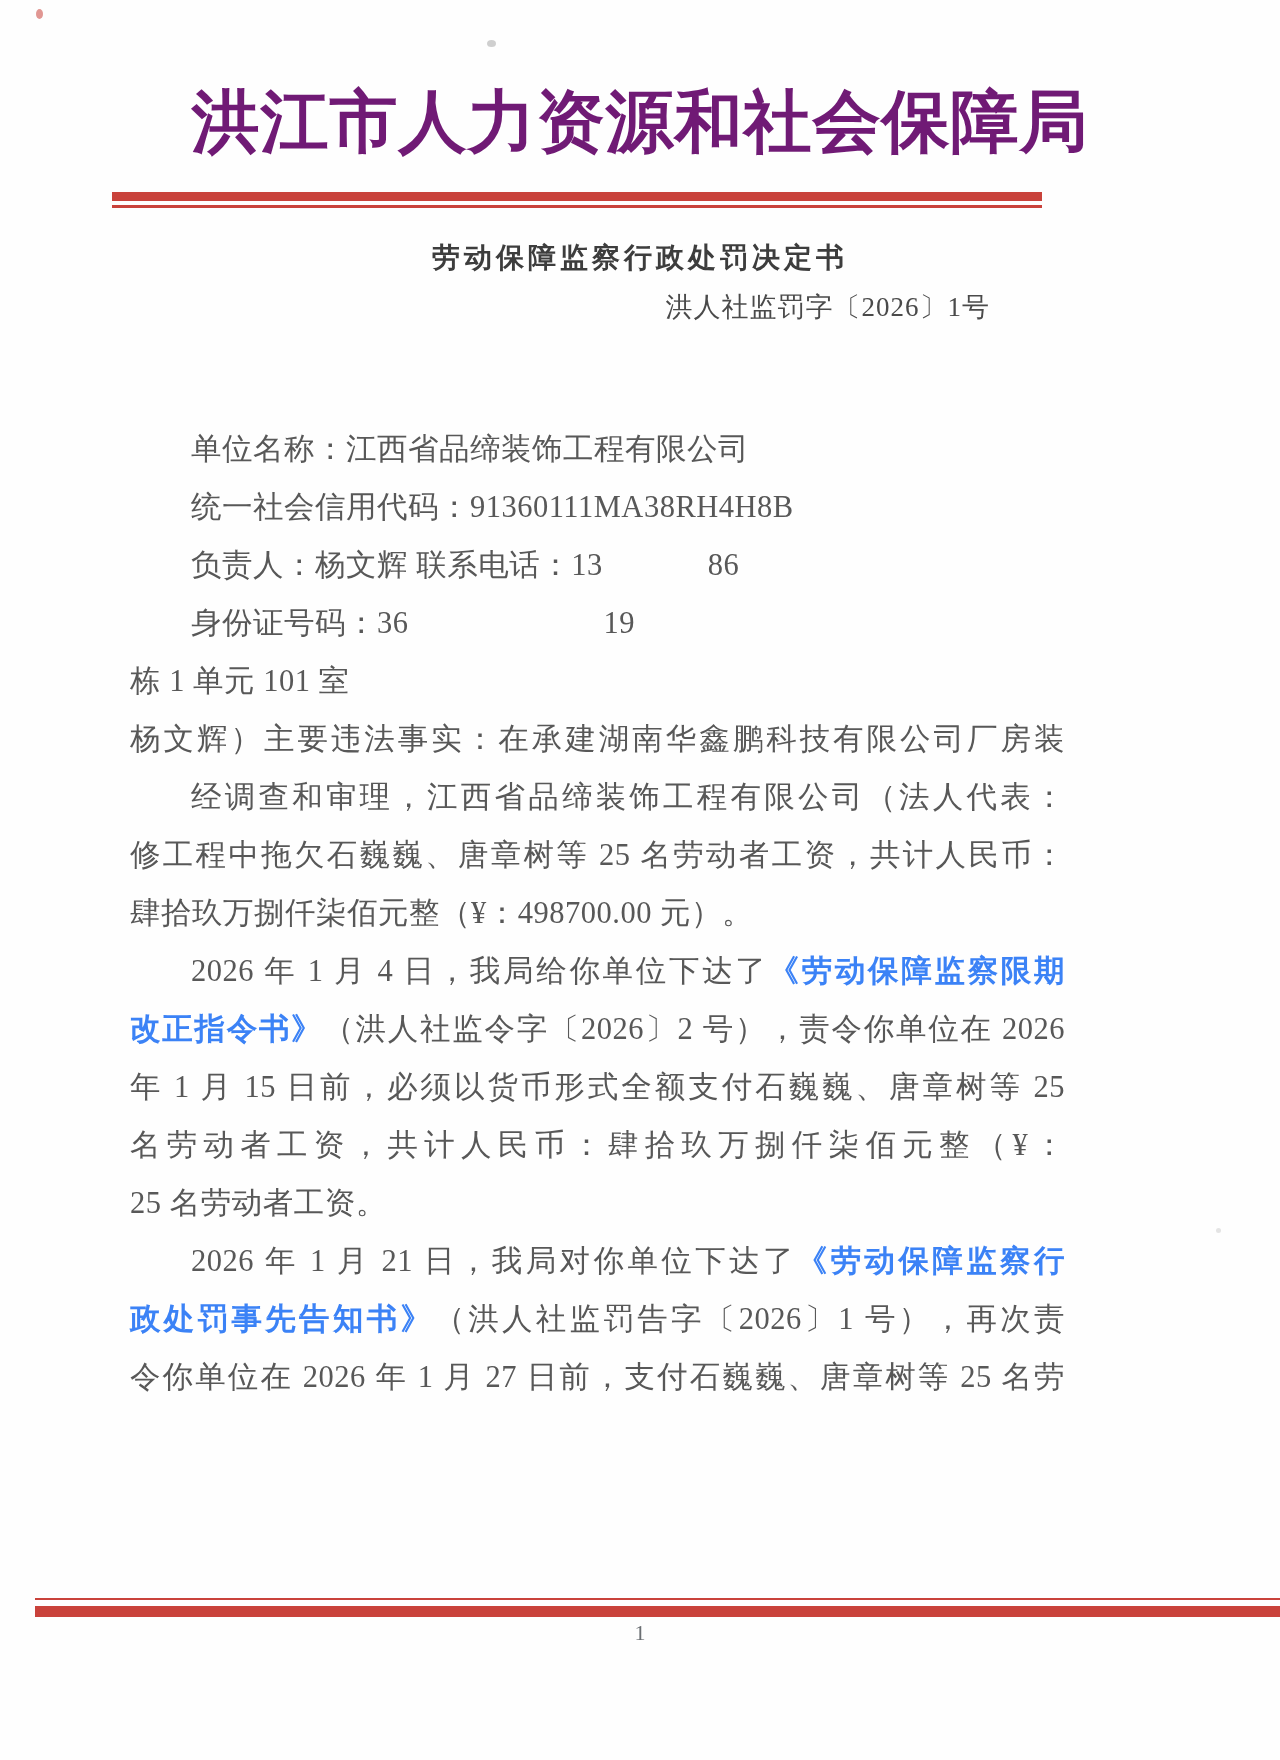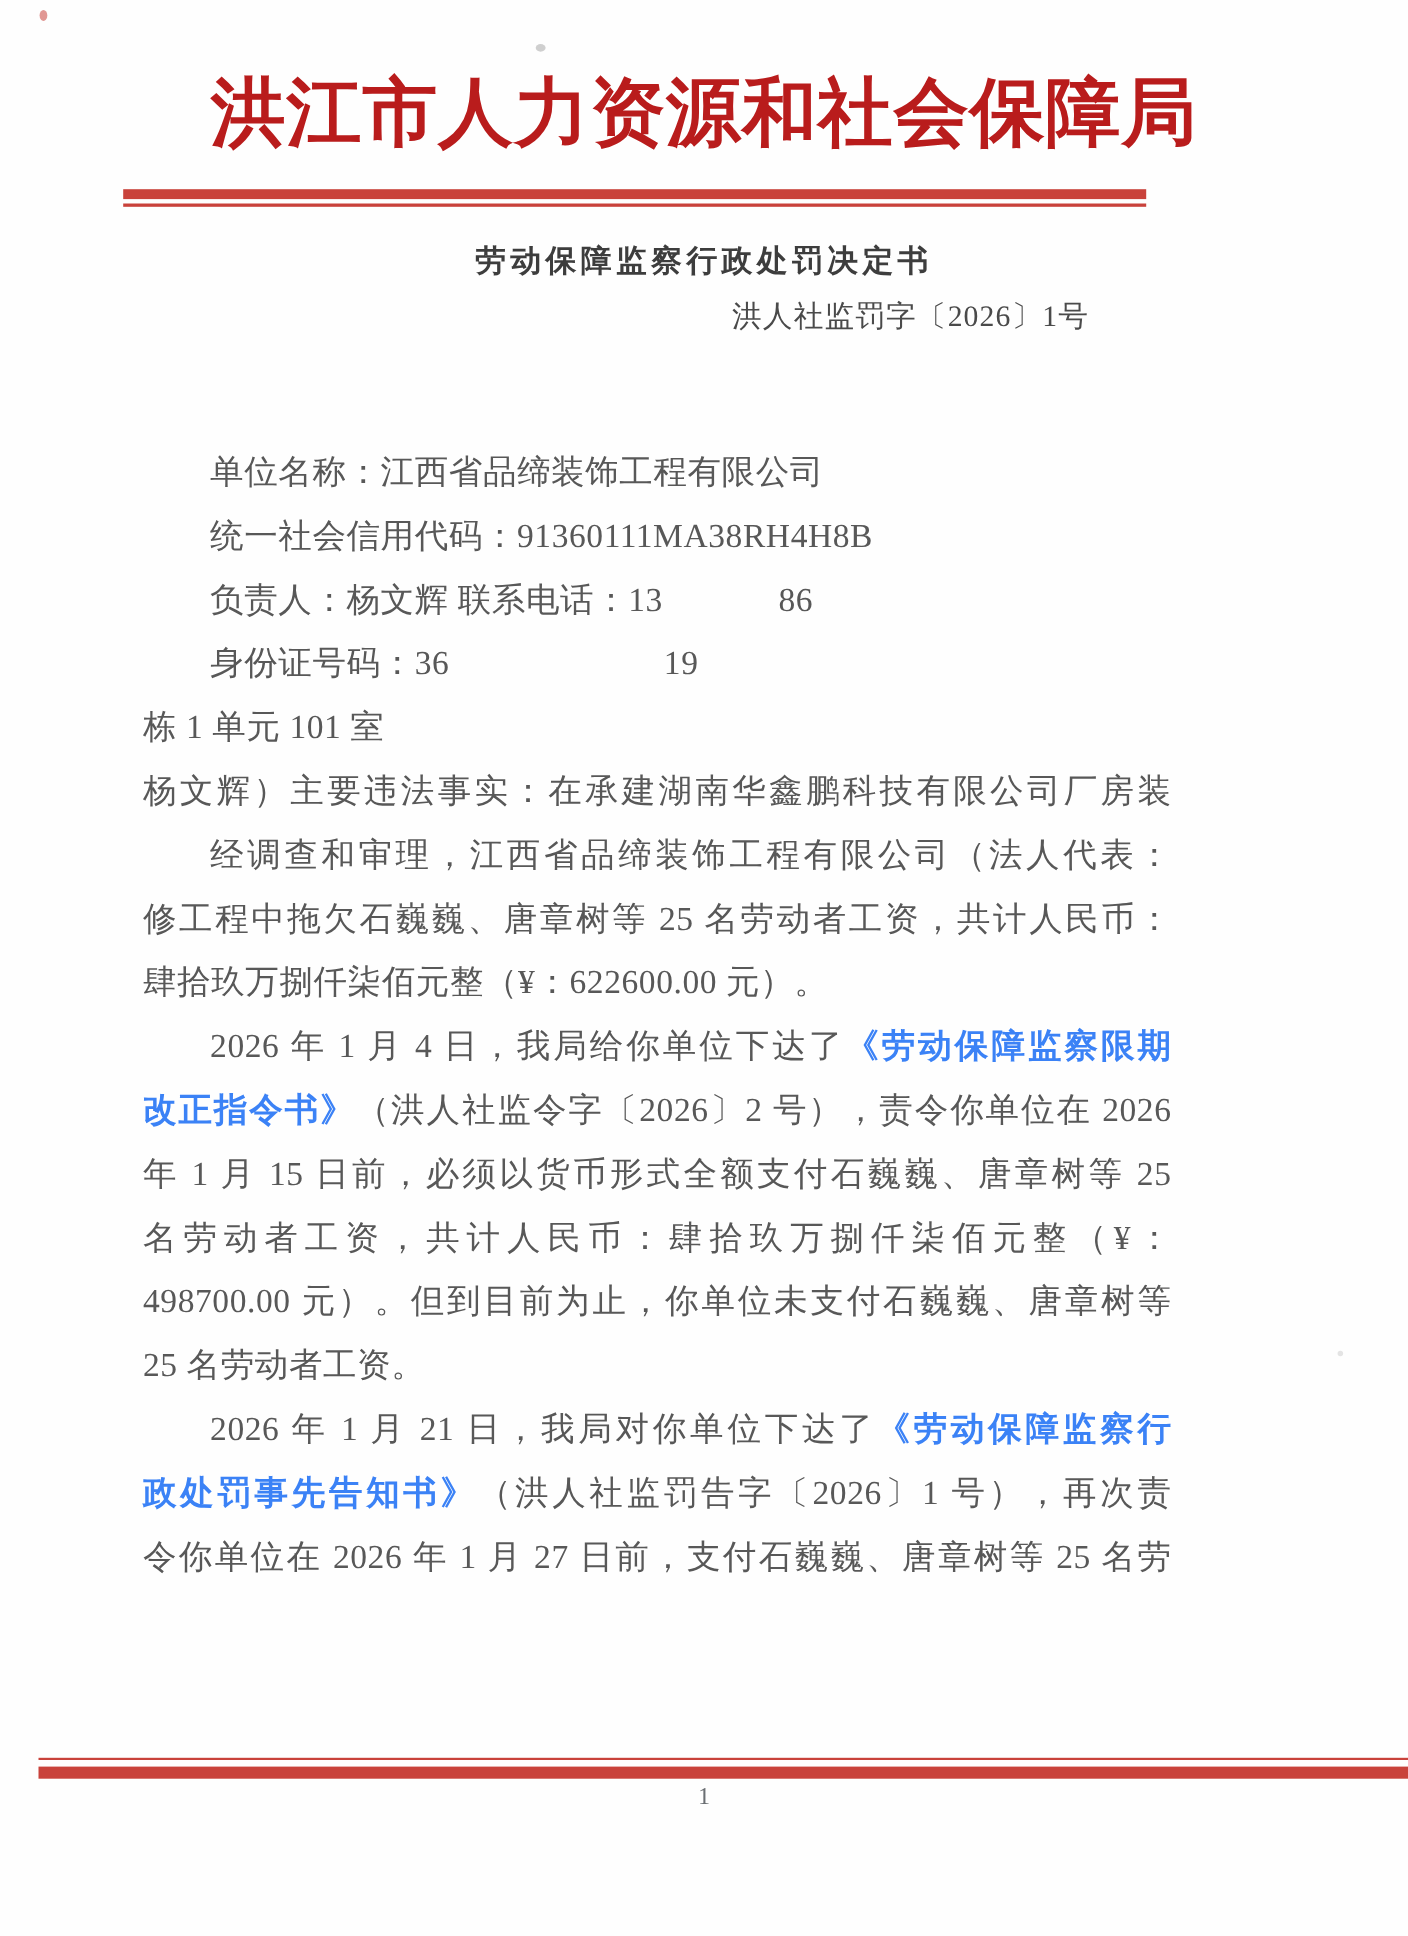--- a/index.html
+++ b/index.html
@@ -6,27 +6,27 @@
   html, body { background: #ffffff; }
   .page {
     position: relative;
     width: 1280px;
     height: 1760px;
     background: #fefefe;
     overflow: hidden;
     font-family: "Liberation Serif", "DejaVu Serif", serif;
   }
   .agency-title {
-    padding-top: 60px;
+    padding-top: 80px;
     text-align: center;
     font-size: 68px;
     line-height: 84px;
     font-weight: bold;
     letter-spacing: 1px;
-    color: #b91c1c;
+    color: #701a75;
     white-space: nowrap;
   }
   .header-rule { margin: 28px 0 0 112px; width: 930px; }
   .header-rule .thick { height: 9px; background: #c9423b; }
   .header-rule .thin  { margin-top: 4px; height: 3px; background: #c9423b; }
   .doc-title {
     margin-top: 26px;
     text-align: center;
     font-size: 28px;
     line-height: 48px;
@@ -96,26 +96,25 @@
 
   <div class="doc-body">
       <div class="line indent"><span>单位名称：江西省品缔装饰工程有限公司</span></div>
       <div class="line indent"><span>统一社会信用代码：91360111MA38RH4H8B</span></div>
       <div class="line indent"><span>负责人：杨文辉 联系电话：13</span><span class="gap" style="width: 105px;"></span><span>86</span></div>
       <div class="line indent"><span>身份证号码：36</span><span class="gap" style="width: 195px;"></span><span>19</span></div>
       <div class="line"><span>栋 1 单元 101 室</span></div>
       <div class="line justify"><span>杨文辉）主要违法事实：在承建湖南华鑫鹏科技有限公司厂房装</span></div>
       <div class="line indent justify"><span>经调查和审理，江西省品缔装饰工程有限公司（法人代表：</span></div>
       <div class="line justify"><span>修工程中拖欠石巍巍、唐章树等 25 名劳动者工资，共计人民币：</span></div>
-      <div class="line"><span>肆拾玖万捌仟柒佰元整（¥：622600.00 元）。</span></div>
+      <div class="line"><span>肆拾玖万捌仟柒佰元整（¥：498700.00 元）。</span></div>
       <div class="line indent justify"><span>2026 年 1 月 4 日，我局给你单位下达了</span><span class="bold">《劳动保障监察限期</span></div>
       <div class="line justify"><span class="bold">改正指令书》</span><span>（洪人社监令字〔2026〕2 号），责令你单位在 2026</span></div>
       <div class="line justify"><span>年 1 月 15 日前，必须以货币形式全额支付石巍巍、唐章树等 25</span></div>
       <div class="line justify"><span>名劳动者工资，共计人民币：肆拾玖万捌仟柒佰元整（¥：</span></div>
-      <div class="line justify"><span>498700.00 元）。但到目前为止，你单位未支付石巍巍、唐章树等</span></div>
       <div class="line"><span>25 名劳动者工资。</span></div>
       <div class="line indent justify"><span>2026 年 1 月 21 日，我局对你单位下达了</span><span class="bold">《劳动保障监察行</span></div>
       <div class="line justify"><span class="bold">政处罚事先告知书》</span><span>（洪人社监罚告字〔2026〕1 号），再次责</span></div>
       <div class="line justify"><span>令你单位在 2026 年 1 月 27 日前，支付石巍巍、唐章树等 25 名劳</span></div>
     </div>
 
   <div class="footer-rule">
     <div class="thin"></div>
     <div class="thick"></div>
   </div>

